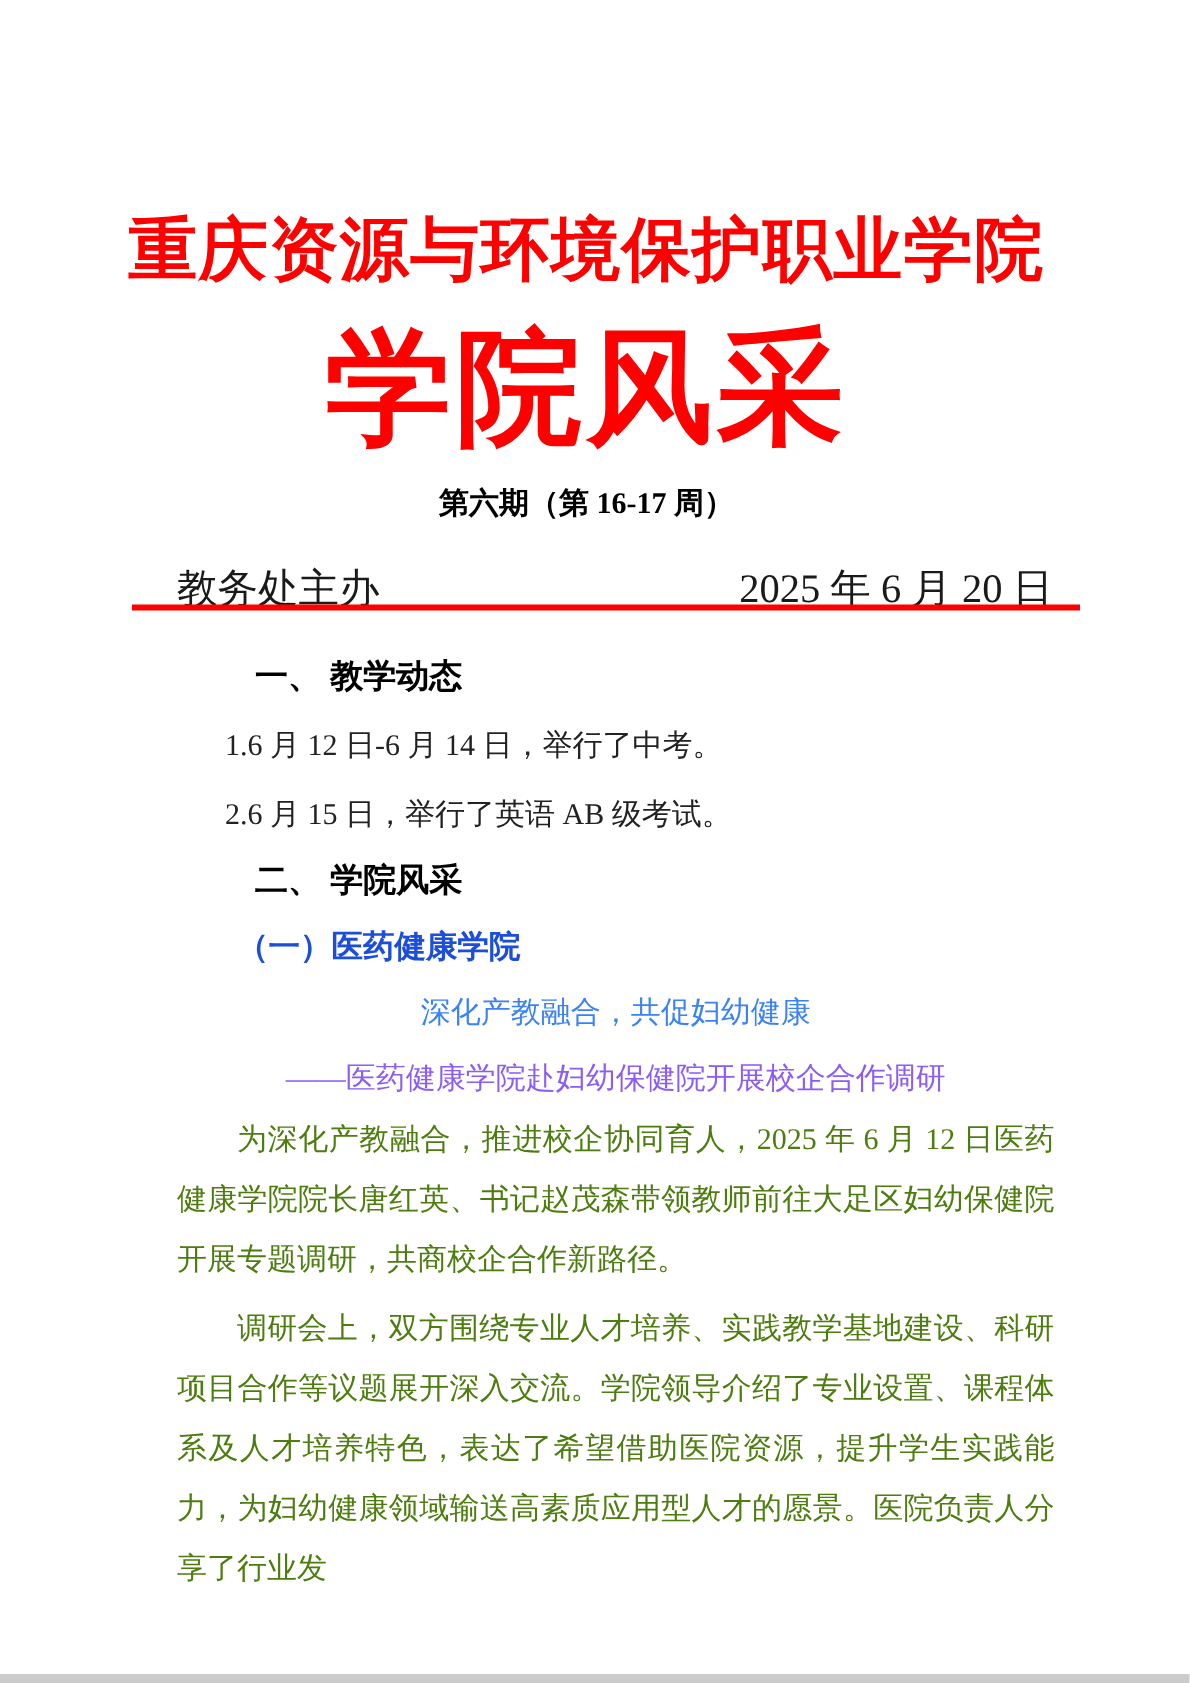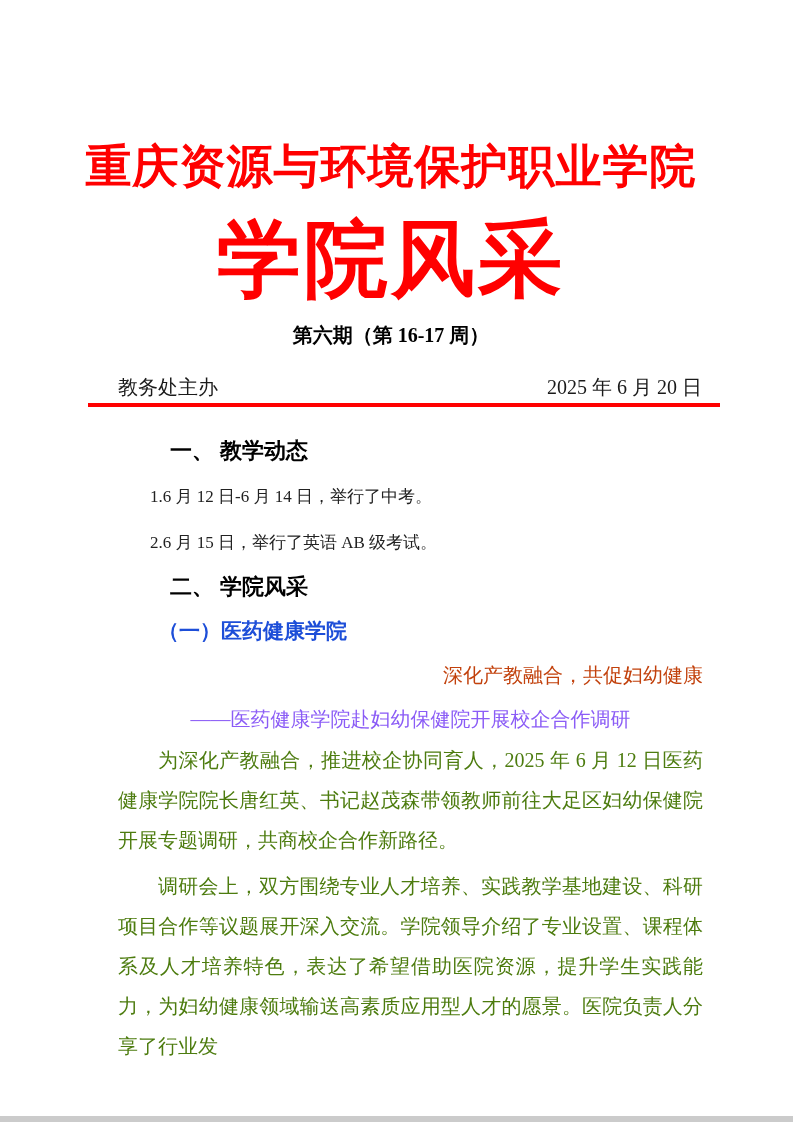--- a/index.html
+++ b/index.html
@@ -20,39 +20,39 @@
   .bulletin-title {
     color: #ff0000; font-weight: bold; font-size: 84px;
     line-height: 100px; letter-spacing: 3px; margin-top: 16px; white-space: nowrap;
   }
   .issue-line { color: #000000; font-weight: bold; font-size: 20px; margin-top: 12px; }
 
   
   .info-row {
     position: absolute; top: 374px; left: 118px; width: 584px;
     display: flex; justify-content: space-between;
-    font-size: 20px; color: #1a1a1a; font-family: Liberation Serif, serif;
+    font-size: 27px; color: #1a1a1a; font-family: Liberation Serif, serif;
   }
 
   .red-rule { position: absolute; left: 88px; top: 403px; width: 632px; height: 4px; background: #ff0000; }
 
   
   .content { position: absolute; left: 118px; top: 438px; width: 585px; }
   .section-heading {
     font-family: "Liberation Sans", "DejaVu Sans", sans-serif;
     font-weight: bold; font-size: 22px; color: #000000;
     margin: 0 0 0 52px; line-height: 26px;
   }
   .section-heading.second { margin-top: 18px; }
-  .news-item { font-size: 17px; line-height: 26px; margin: 20px 0 0 32px; color: #222222; }
+  .news-item { font-size: 20px; line-height: 26px; margin: 20px 0 0 32px; color: #222222; }
   .subsection-title {
     font-weight: bold; font-size: 21px; color: #1d4ed8;
     margin: 18px 0 0 40px; line-height: 26px;
   }
-  .article-title { font-size: 20px; text-align: right; margin-top: 18px; line-height: 27px; color: #c2410c; }
+  .article-title { font-size: 20px; text-align: center; margin-top: 18px; line-height: 27px; color: #3b82f6; }
   .article-subtitle { font-size: 20px; text-align: center; margin-top: 17px; line-height: 26px; color: #8b5cf6; }
   .para {
     font-size: 20px; line-height: 40px; text-align: justify;
     text-indent: 2em; margin: 8px 0 0 0; color: #4d7c0f;
   }
   .para + .para { margin-top: 6px; }
 
   
   .page-bottom-edge { position: absolute; left: 0; right: 0; bottom: 0; height: 6px; background: #cbcbcb; }
 </style>

